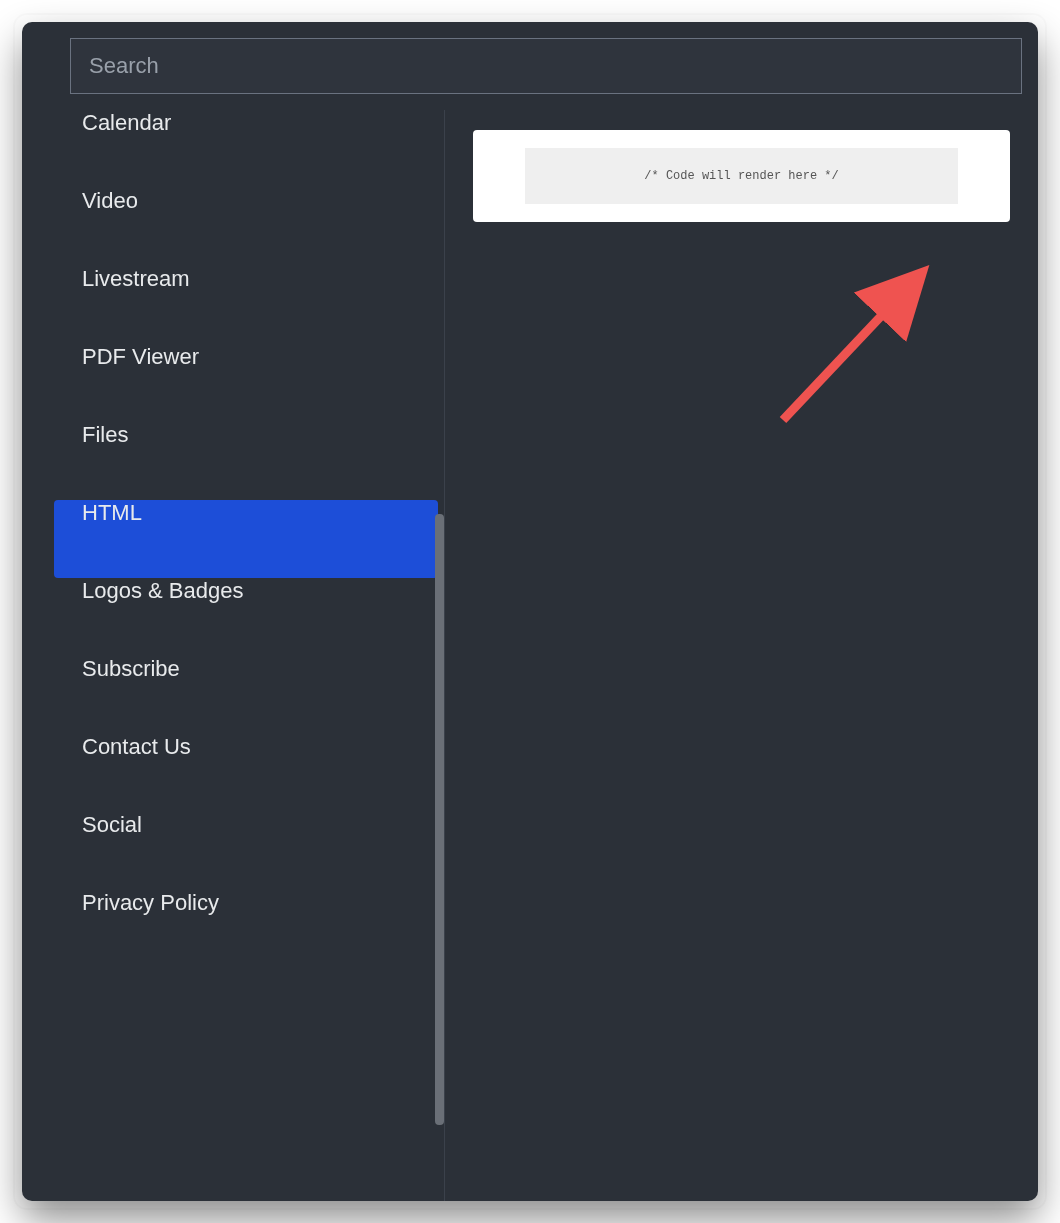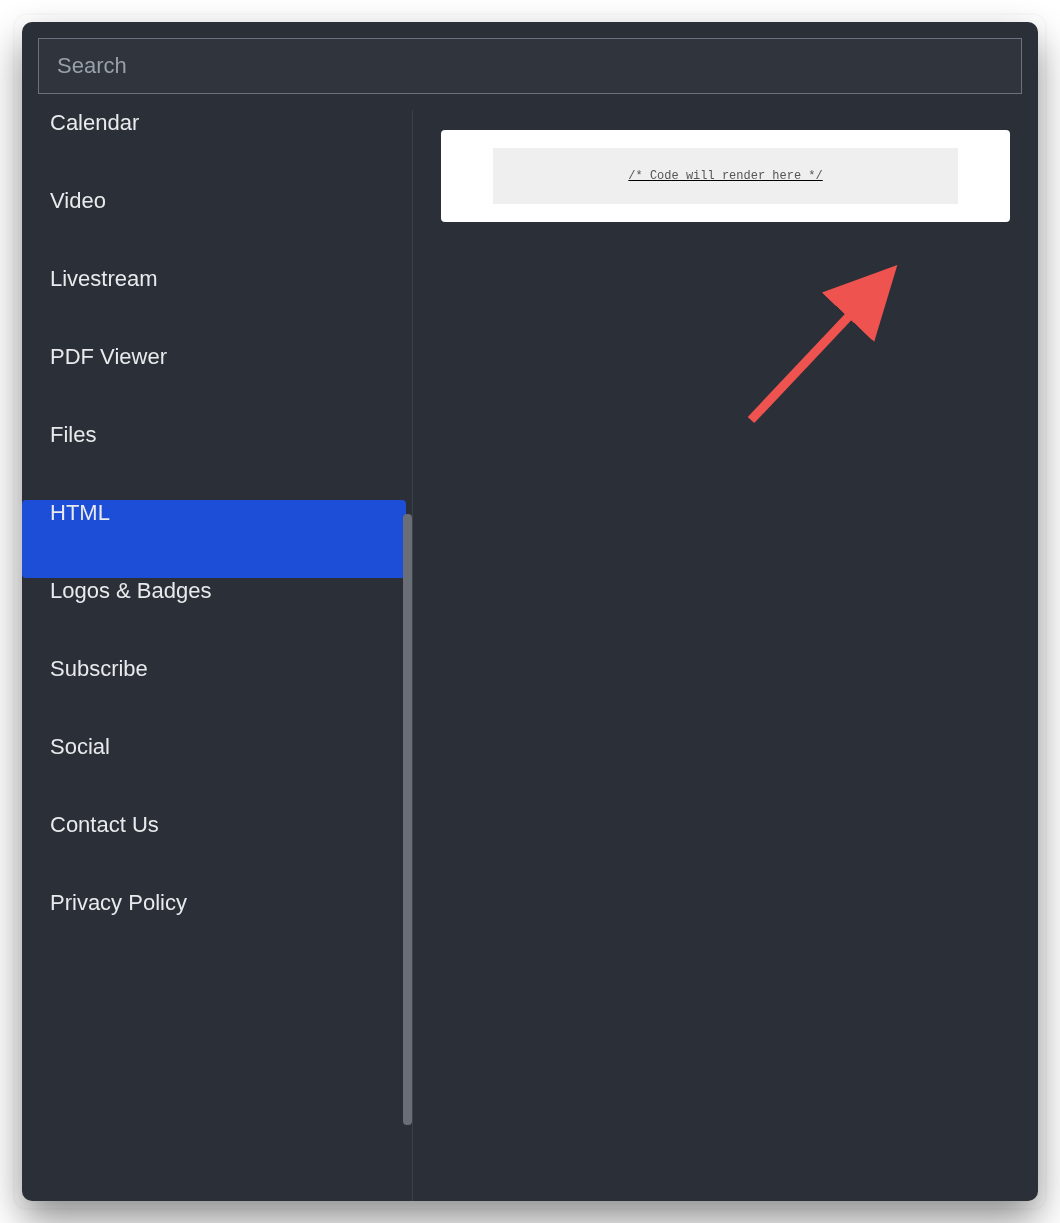--- a/index.html
+++ b/index.html
@@ -16,20 +16,21 @@
       top: 22px;
       left: 22px;
       right: 22px;
       bottom: 22px;
       background: #2b3038;
       border-radius: 10px;
       box-shadow: 0 18px 38px rgba(0,0,0,0.45);
       display: flex;
       flex-direction: column;
       overflow: hidden;
+      padding-left: 32px;
     }
     .search-bar {
       padding: 16px 16px;
     }
     .search-input {
       width: 100%;
       height: 56px;
       background: #2f343d;
       border: 1px solid #6a7280;
       color: #c7ccd3;
@@ -90,21 +91,20 @@
     .main {
       flex: 1;
       padding: 20px 28px;
       position: relative;
       overflow: hidden;
     }
     .card {
       background: #000000;
       border-radius: 4px;
       overflow: hidden;
-      text-decoration: underline;
     }
     .card-preview {
       background: #ffffff;
       height: 92px;
       display: flex;
       align-items: center;
       justify-content: center;
       padding: 18px 52px;
     }
     .code-box {
@@ -180,24 +180,24 @@
         <div class="sidebar-item active">
           <span>HTML</span>
         </div>
         <div class="sidebar-item">
           <span>Logos &amp; Badges</span>
         </div>
         <div class="sidebar-item">
           <span>Subscribe</span>
         </div>
         <div class="sidebar-item">
+          <span>Contact Us</span>
+        </div>
+        <div class="sidebar-item">
           <span>Social</span>
-        </div>
-        <div class="sidebar-item">
-          <span>Contact Us</span>
         </div>
         <div class="sidebar-item">
           <span>Privacy Policy</span>
         </div>
       </div>
       <div class="scroll-track">
         <div class="scroll-thumb" id="scroll-thumb" style="top: 37%; height: 56%;"></div>
       </div>
     </div>
 

